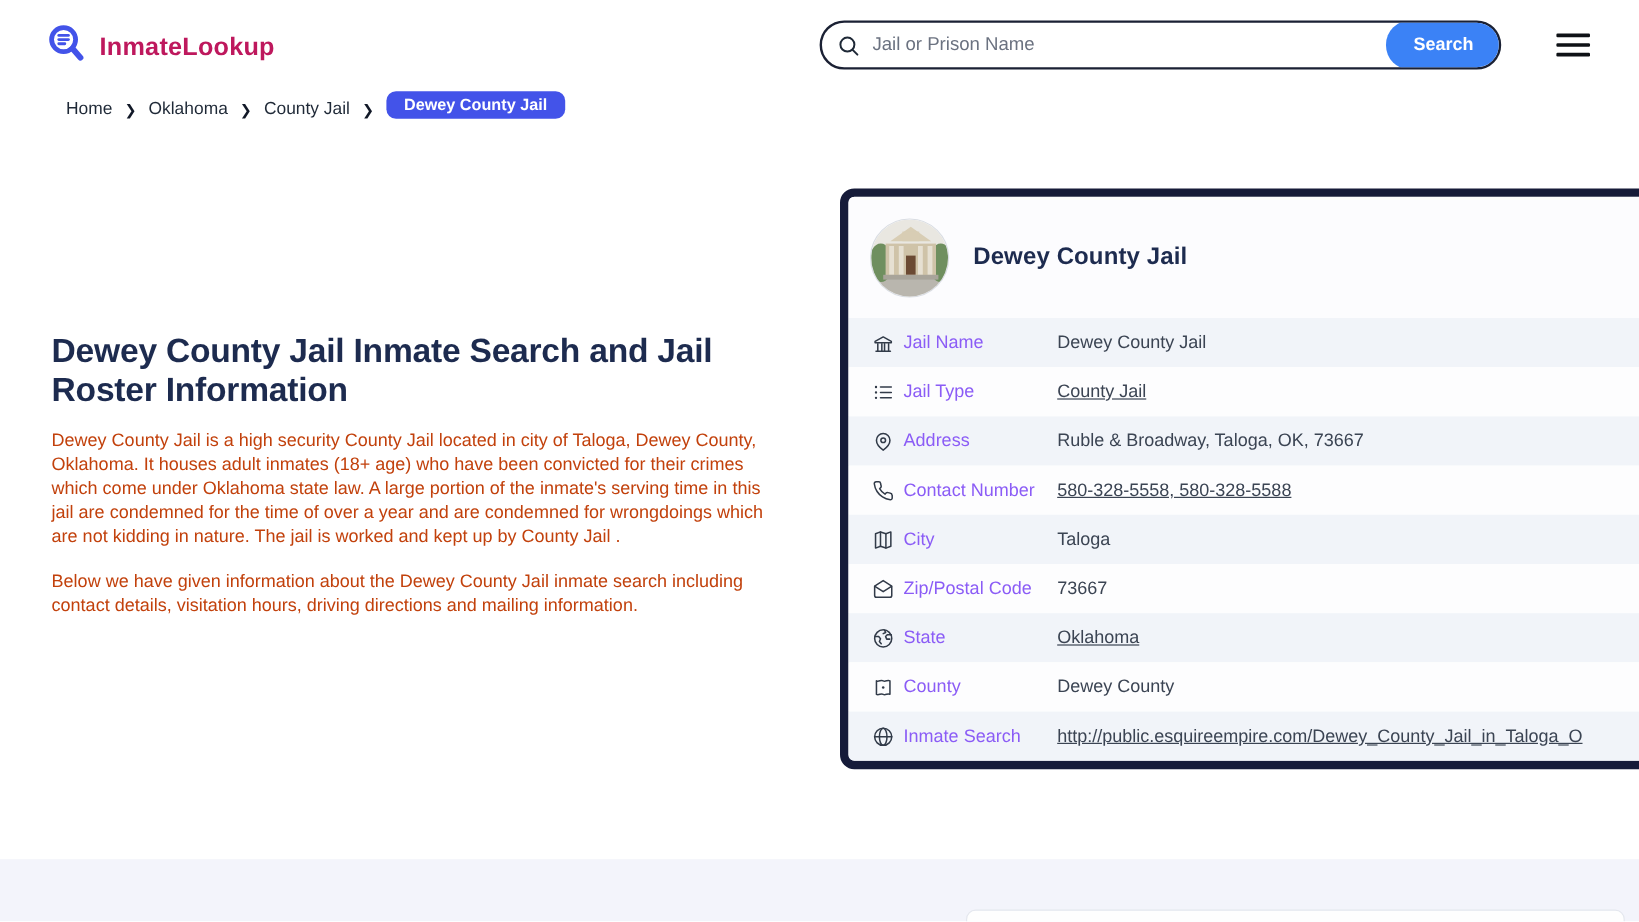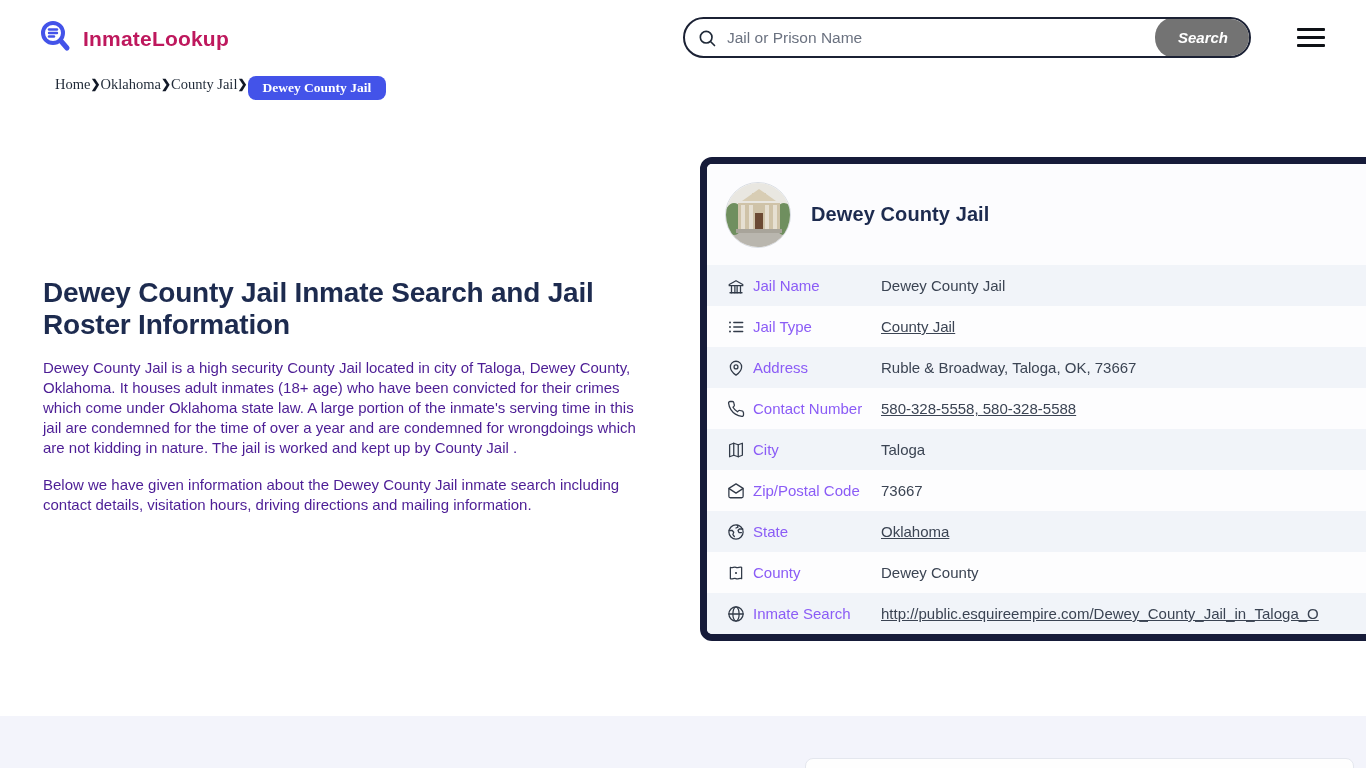--- a/index.html
+++ b/index.html
@@ -9,38 +9,38 @@
 
   
   .logo { position:absolute; left:38px; top:19px; display:flex; align-items:center; gap:9px; cursor:pointer; }
   .logo-text { font-size:21px; font-weight:700; color:#be185d; letter-spacing:.2px; }
 
   .search-wrap { position:absolute; left:683px; top:17px; width:568px; height:41px;
     display:flex; align-items:stretch; border:2px solid #1b2134; border-radius:22px; overflow:hidden; background:#fff; }
   .search-icon { display:flex; align-items:center; padding-left:12px; }
   .search-input { flex:1; border:none; outline:none; font-size:15.5px; padding:0 10px; color:#4d7c0f; background:transparent; font-family:inherit; }
   .search-input::placeholder { color:#6b7280; }
-  .search-btn { width:96px; border:none; background:#737373; color:#fff; font-weight:700; font-size:15px;
-    border-radius:20px 20px 20px 20px; cursor:pointer; font-family:inherit; margin:-2px;font-style:italic; }
+  .search-btn { width:96px; border:none; background:#3b82f6; color:#fff; font-weight:700; font-size:15px;
+    border-radius:20px 20px 20px 20px; cursor:pointer; font-family:inherit; margin:-2px; }
 
   .hamburger { position:absolute; left:1297px; top:28px; width:28px; height:19px; display:flex;
     flex-direction:column; justify-content:space-between; cursor:pointer; }
   .hamburger .bar { height:3px; background:#0e1116; border-radius:1px; }
 
   
-  .breadcrumb { position:absolute; left:55px; top:76px; display:flex; align-items:flex-start; font-size:14.5px; color:#1f2937;font-family:Liberation Serif, serif; }
+  .breadcrumb { position:absolute; left:55px; top:76px; display:flex; align-items:flex-end; gap:10px; font-size:14.5px; color:#1f2937; }
   .crumb { font-weight:500; cursor:pointer; }
   .crumb-sep { font-size:12px; font-weight:700; color:#111827; margin-top:1px; }
   .crumb-badge { background:#4353e9; color:#fff; font-weight:700; font-size:13.5px;
     padding:4px 15px; border-radius:8px; }
 
   
   .article { position:absolute; left:43px; top:277px; width:596px; }
   .article h1 { font-size:28px; line-height:32px; font-weight:700; color:#1d2b4f; letter-spacing:-.2px; }
-  .article p { margin-top:17px; font-size:15px; line-height:20px; color:#4c1d95; }
+  .article p { margin-top:17px; font-size:15px; line-height:20px; color:#c2410c; }
 
   
   .jail-card { position:absolute; left:700px; top:157px; width:700px;
     border:7px solid #161b39; border-radius:12px; background:#ffffff; overflow:hidden; }
   .card-header { display:flex; align-items:center; gap:20px; padding:17px 18px; background:#fcfcfe; height:101px; }
   .avatar { width:66px; height:66px; border-radius:50%; overflow:hidden; border:1px solid #d9dde3; flex:0 0 66px; }
   .card-title { font-size:20px; font-weight:700; color:#1d2b4f; letter-spacing:.1px; }
 
   .row { display:flex; align-items:center; height:41px; padding-left:20px; font-size:15px; }
   .row:nth-child(odd) { background:#f1f4f9; }

